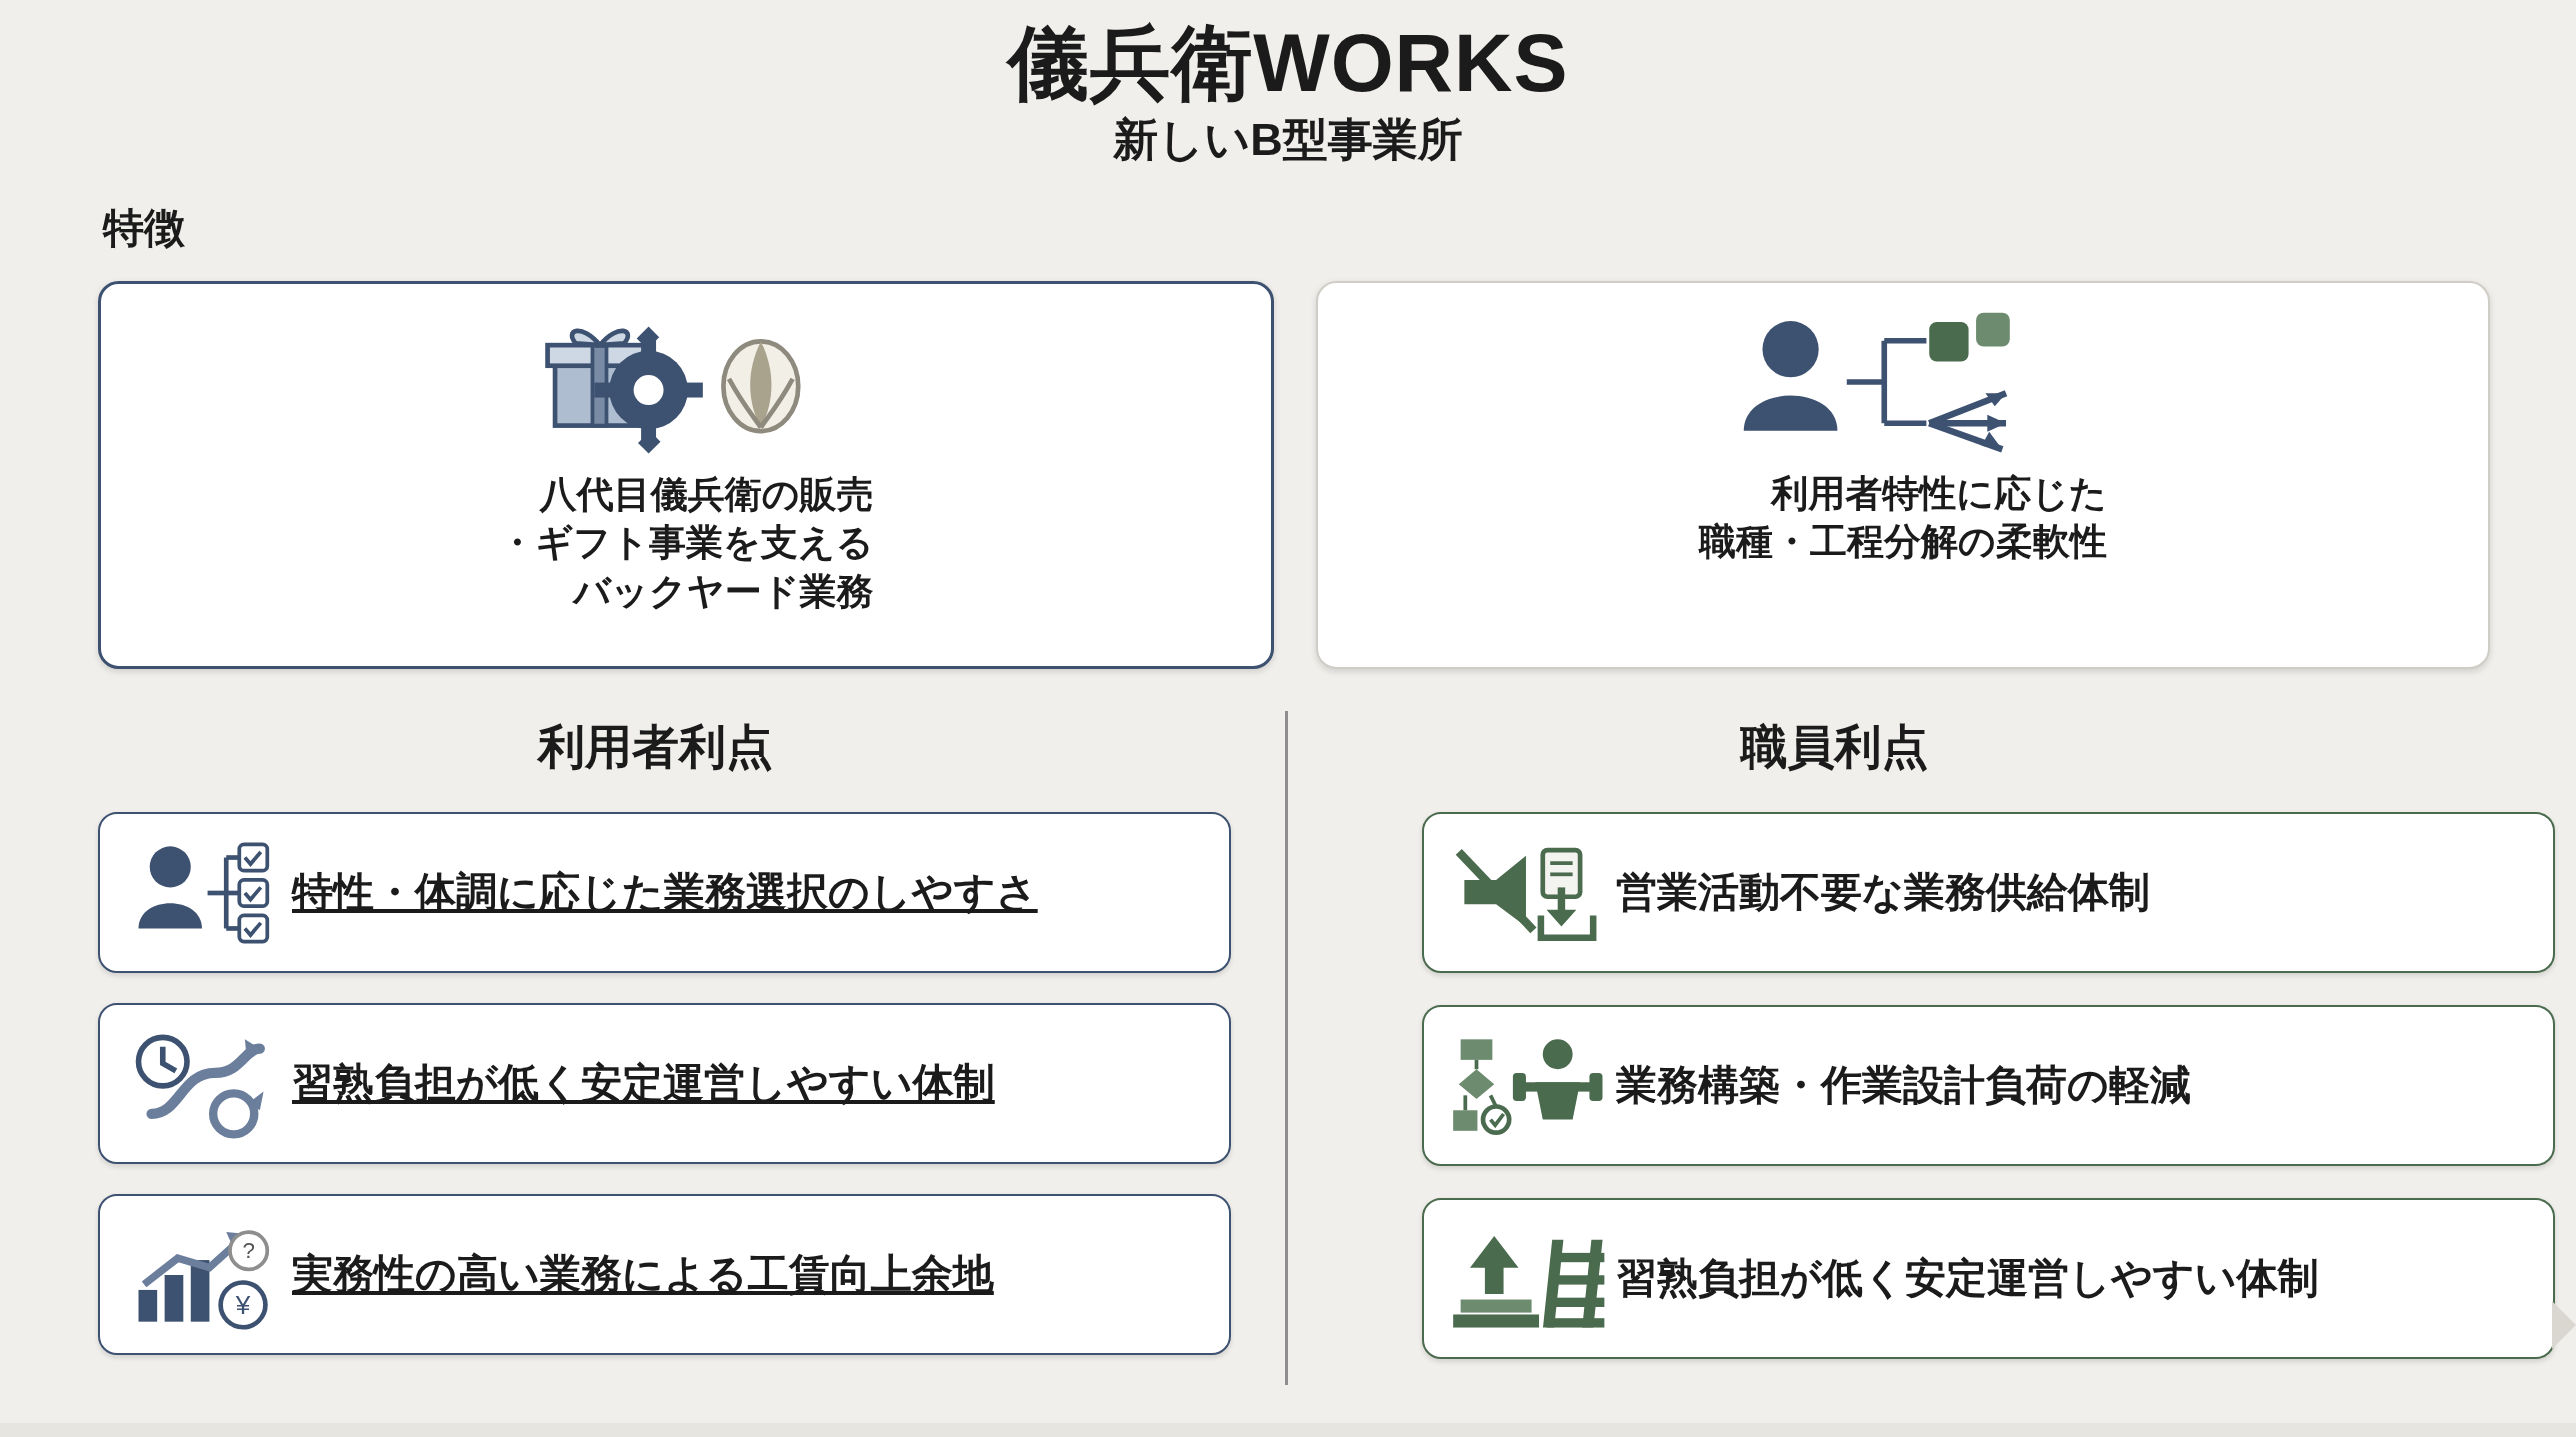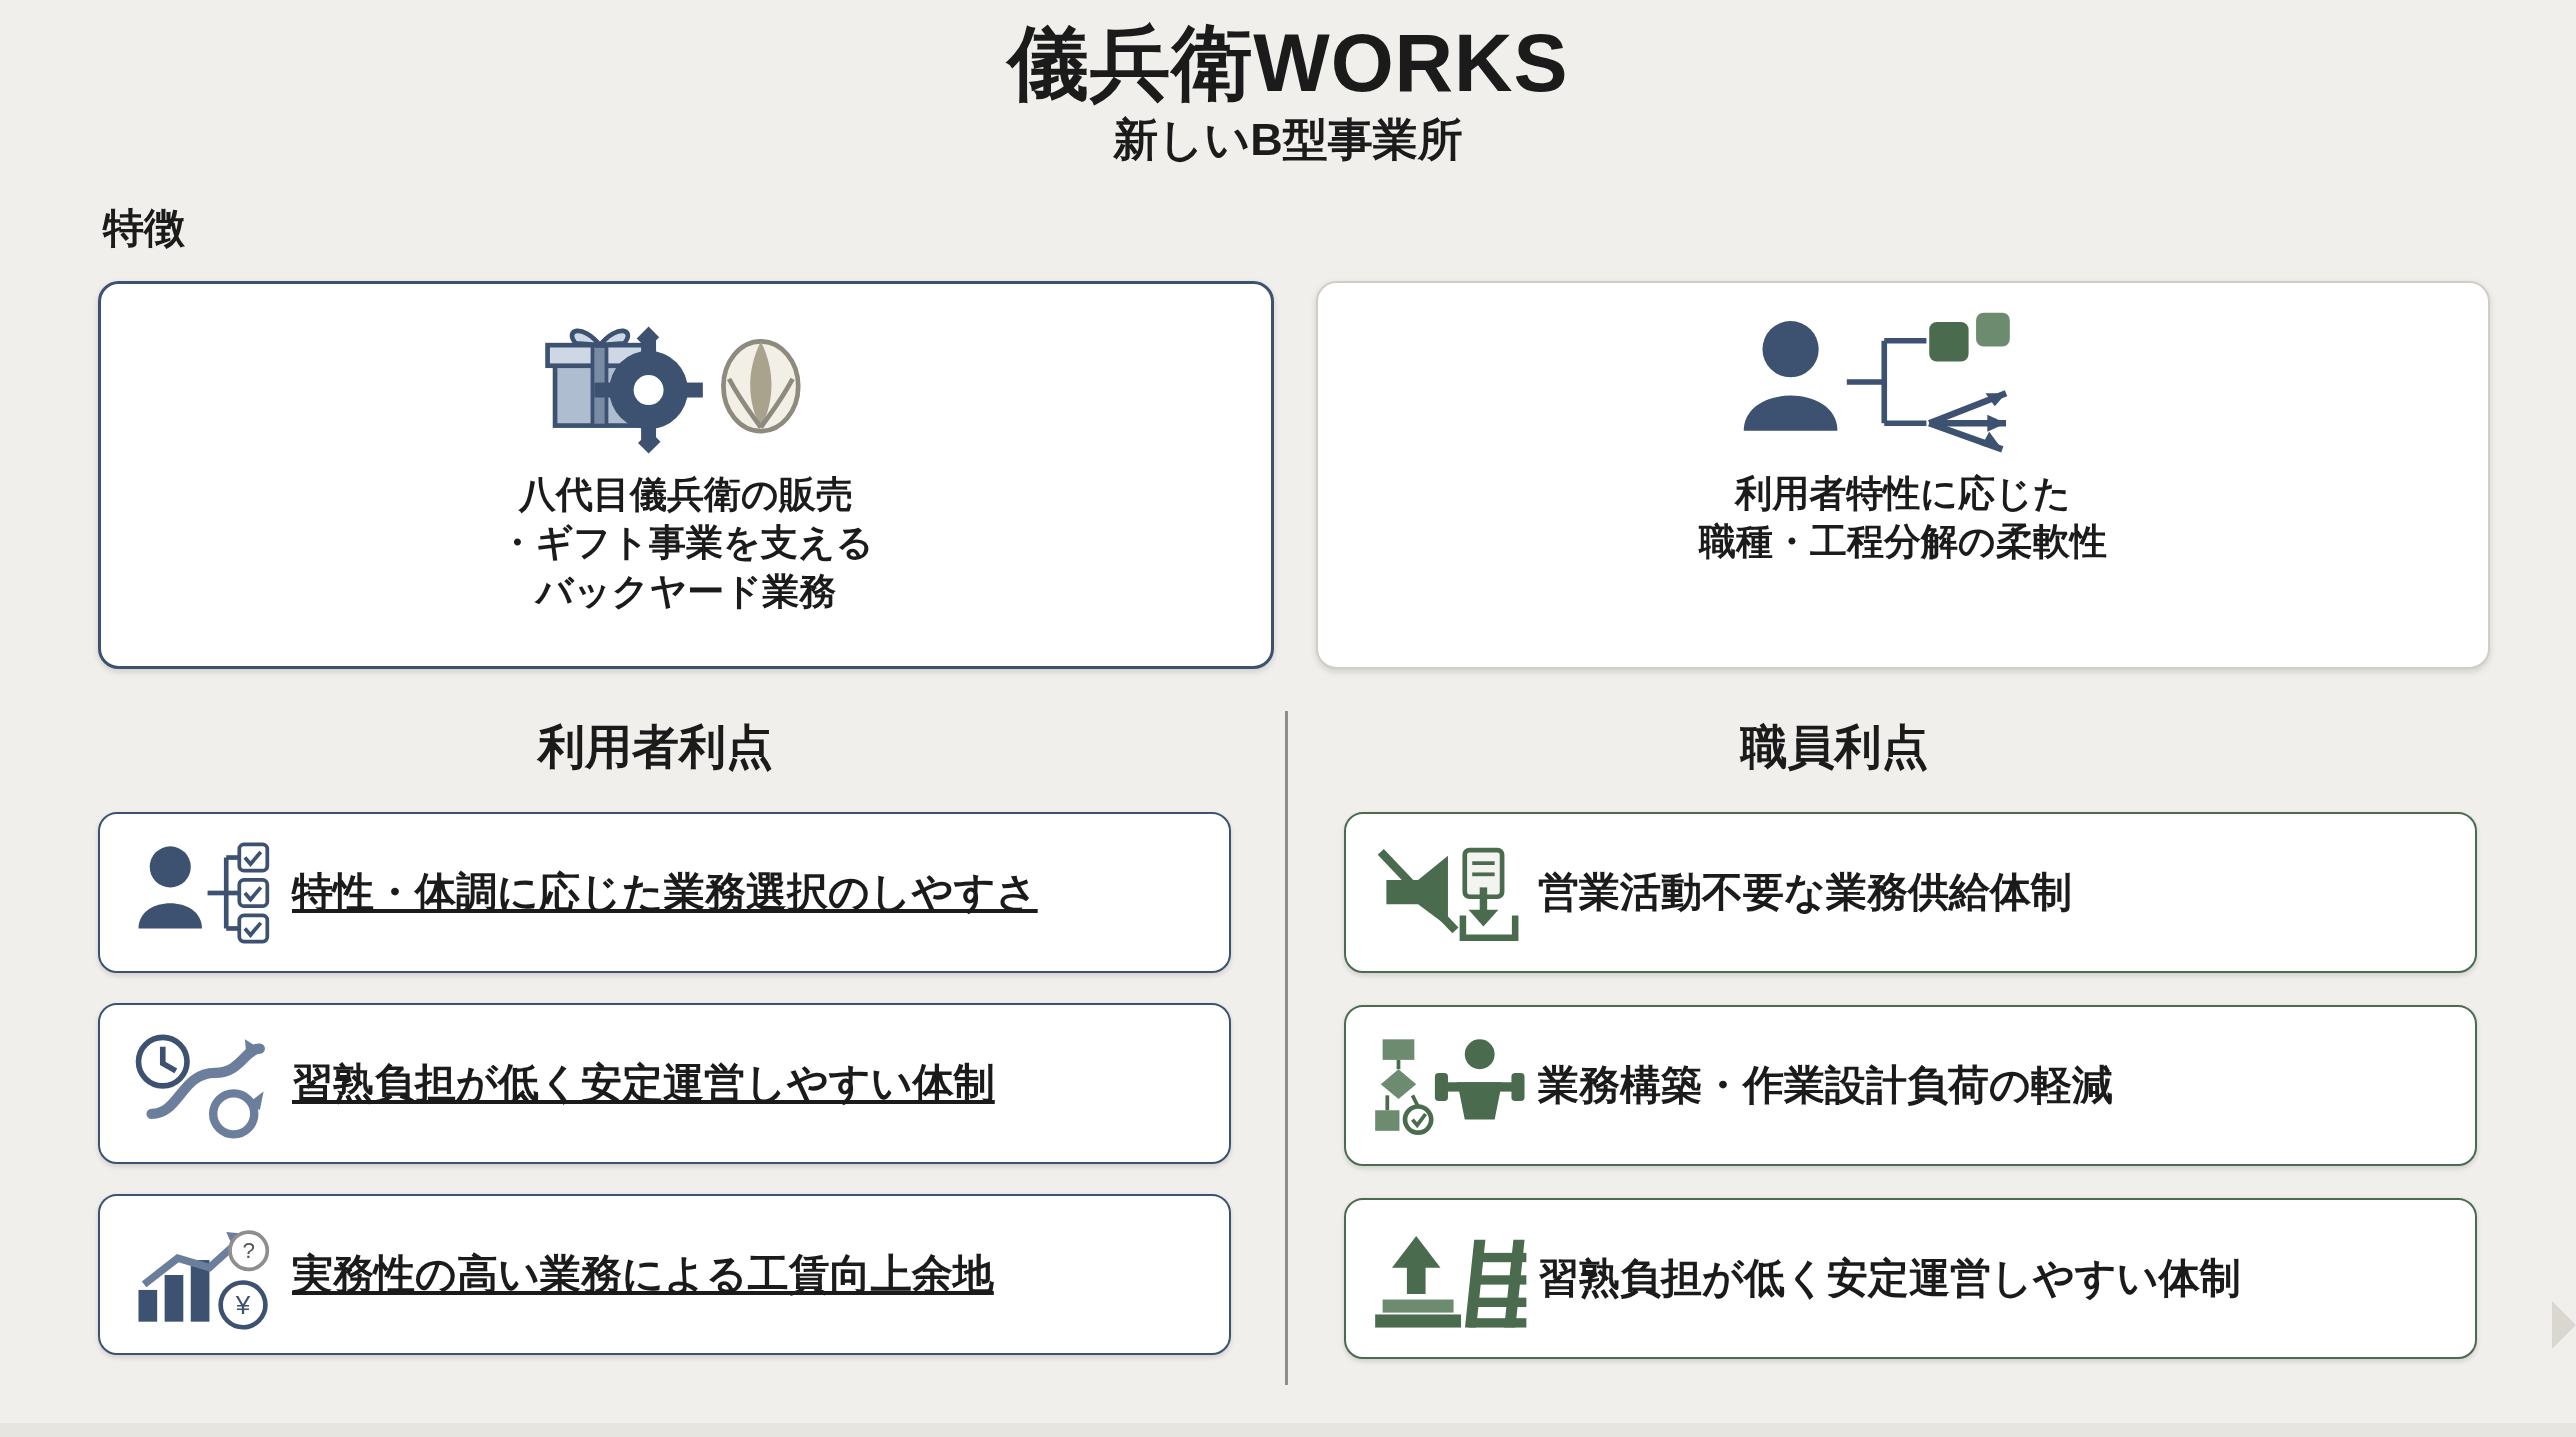--- a/index.html
+++ b/index.html
@@ -56,21 +56,21 @@
     flex-direction:column;
     align-items:center;
     justify-content:flex-start;
     padding:17px 13px 9.4px;
     box-sizing:border-box;
   }
   .feat-card.accent{border:3.7px solid #3d5170;}
   .feat-icon{height:164px;display:flex;align-items:center;justify-content:center;}
   .feat-text{
     margin-top:5.6px;
-    text-align:center;
+    text-align:right;
     font-size:37px;
     font-weight:bold;
     line-height:1.32;
     white-space:pre-line;
   }
 
   
   .mid-head{
     position:absolute;
     top:716px;
@@ -91,21 +91,21 @@
   
   .col{
     position:absolute;
     top:812px;
     width:1133px;
     display:flex;
     flex-direction:column;
     gap:30px;
   }
   .col.left{left:98px;}
-  .col.right{left:1344px;gap:32px;}
+  .col.right{left:1422px;gap:32px;}
 
   .ben-card{
     height:161px;
     background:#ffffff;
     border-radius:19px;
     display:flex;
     align-items:center;
     padding:0 24px;
     box-sizing:border-box;
     box-shadow:0 2.8px 5.6px rgba(0,0,0,.12);

